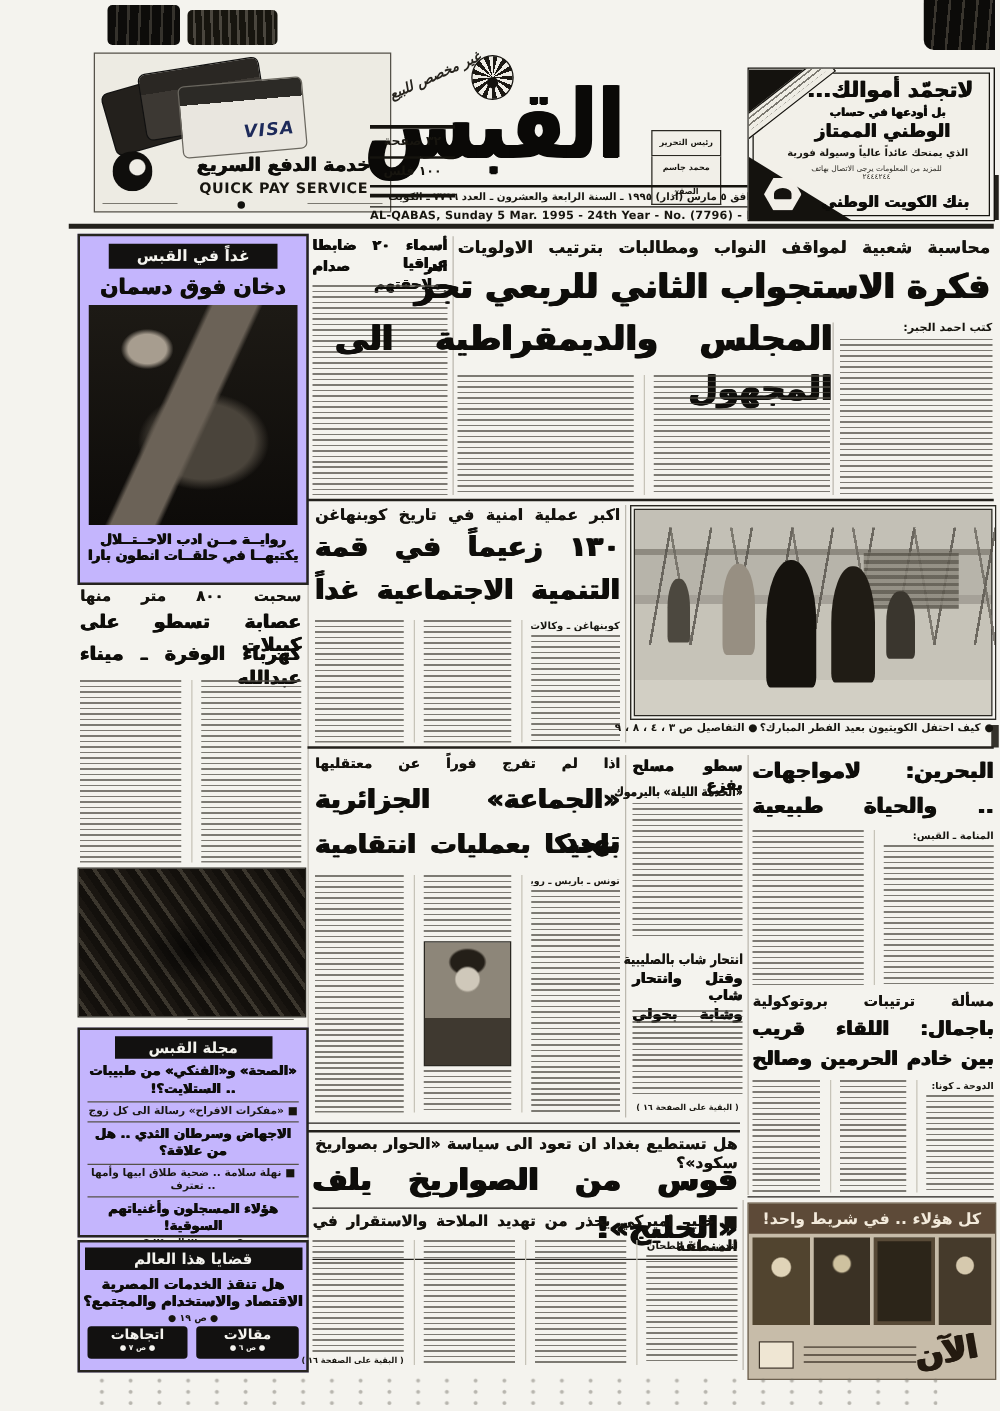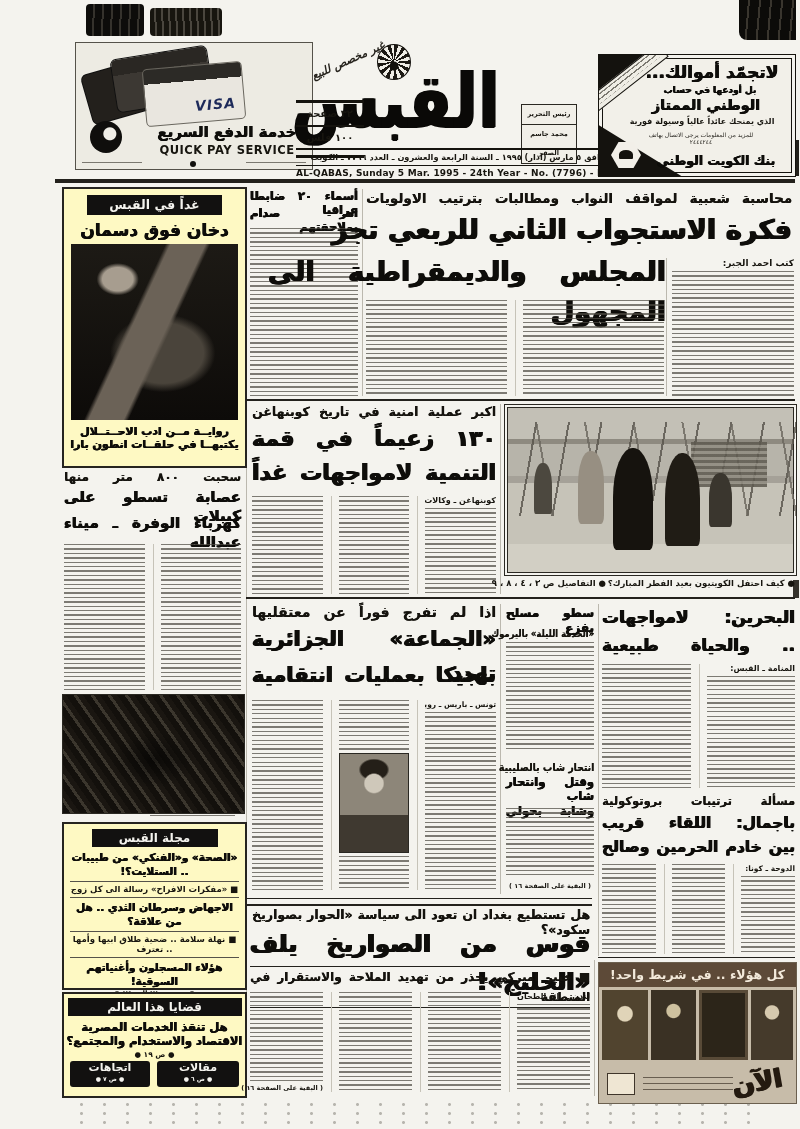--- a/index.html
+++ b/index.html
@@ -16,21 +16,21 @@
   .greekfill{position:absolute;background:repeating-linear-gradient(to bottom,#4e4b43 0 1.3px,transparent 1.3px 4.4px);opacity:.72;}
   .cols{display:flex;gap:8px;}
   .cols .col{flex:1;min-width:0;display:flex;flex-direction:column;
              border-left:1px solid #c6c3b8;padding-left:7px;}
   .cols .col:last-child{border-left:none;padding-left:0;}
   .col .greek{flex:1;}
   .byline{font-size:8px;font-weight:bold;margin-bottom:3px;white-space:nowrap;overflow:hidden;}
   .bar{background:#121110;color:#f4f3ee;font-weight:bold;text-align:center;}
   .vrule{position:absolute;width:1px;background:#bbb8ae;}
   .hrule{position:absolute;background:#23211c;}
-  .boxed{border:2px solid #26241f;background:#fef9c3;}
+  .boxed{border:2px solid #26241f;background:#c4b5fd;}
   .fit{display:inline-block;transform:scaleX(.85);transform-origin:right center;white-space:nowrap;}
   .nowrap{white-space:nowrap;}
 </style>
 </head>
 <body>
 
 <div class="page" dir="rtl">
 
   <div class="abs" style="left:86px;top:4px;width:58px;height:32px;border-radius:4px;background:repeating-linear-gradient(92deg,#0d0c0a 0 7px,#35322c 7px 9px);"></div>
   <div class="abs" style="left:150px;top:8px;width:72px;height:28px;border-radius:4px;background:repeating-linear-gradient(88deg,#17150f 0 5px,#4a463e 5px 7px);"></div>
@@ -176,21 +176,21 @@
   </div>
   <div class="vrule" style="left:666px;top:258px;height:138px;"></div>
   <div class="abs" style="left:672px;top:258px;width:122px;height:138px;display:flex;flex-direction:column;">
     <div class="byline" style="font-size:9px;">كتب احمد الجبر:</div>
     <div class="greek" style="flex:1;"></div>
   </div>
   <div class="hrule" style="left:246px;top:399px;width:549px;height:2px;"></div>
 
   <div class="abs kick" style="left:252px;top:404px;width:244px;font-size:12.5px;">اكبر عملية امنية في تاريخ كوبنهاغن</div>
   <div class="abs h" style="left:252px;top:422px;width:244px;font-size:22px;line-height:33px;text-shadow:.7px 0 currentColor,-.7px 0 currentColor;">١٣٠ زعيماً في قمة</div>
-  <div class="abs h" style="left:252px;top:456px;width:244px;font-size:22px;line-height:33px;text-shadow:.7px 0 currentColor,-.7px 0 currentColor;">التنمية لامواجهات غداً</div>
+  <div class="abs h" style="left:252px;top:456px;width:244px;font-size:22px;line-height:33px;text-shadow:.7px 0 currentColor,-.7px 0 currentColor;">التنمية الاجتماعية غداً</div>
   <div class="abs cols" style="left:252px;top:496px;width:244px;height:98px;">
     <div class="col">
         <div class="byline">كوبنهاغن ـ وكالات:</div>
         <div class="greek"></div>
       </div>
     <div class="col">
         <div class="greek"></div>
       </div>
     <div class="col">
         <div class="greek"></div>
@@ -205,21 +205,21 @@
     <div style="position:absolute;left:25%;top:27%;width:9%;height:43%;background:#98918400;background:#978f82;border-radius:45% 45% 12% 12%;"></div>
     <div style="position:absolute;left:37%;top:25%;width:14%;height:60%;background:#16130e;border-radius:48% 48% 8% 8%;"></div>
     <div style="position:absolute;left:55%;top:28%;width:12%;height:55%;background:#201c15;border-radius:48% 48% 8% 8%;"></div>
     <div style="position:absolute;left:10%;top:34%;width:6%;height:30%;background:#4c483f;border-radius:45% 45% 10% 10%;"></div>
     <div style="position:absolute;left:70%;top:40%;width:8%;height:32%;background:#3a362e;border-radius:45% 45% 10% 10%;"></div>
   </div>
   <div class="abs nowrap" style="left:618px;top:578px;width:177px;font-size:8.5px;font-weight:bold;text-align:left;">● كيف احتفل الكويتيون بعيد الفطر المبارك؟</div>
   <div class="abs nowrap" style="left:506px;top:578px;width:100px;font-size:8.5px;font-weight:bold;">● التفاصيل ص ٣ ، ٤ ، ٨ ، ٩</div>
   <div class="hrule" style="left:246px;top:597px;width:549px;height:2px;"></div>
 
-  <div class="abs kick" style="left:252px;top:604px;width:244px;font-size:14px;">اذا لم تفرج فوراً عن معتقليها</div>
+  <div class="abs kick" style="left:252px;top:604px;width:244px;font-size:11px;">اذا لم تفرج فوراً عن معتقليها</div>
   <div class="abs h" style="left:252px;top:622px;width:244px;font-size:21px;line-height:34px;text-shadow:.7px 0 currentColor,-.7px 0 currentColor;">«الجماعة» الجزائرية تهدد</div>
   <div class="abs h" style="left:252px;top:658px;width:244px;font-size:21px;line-height:34px;text-shadow:.7px 0 currentColor,-.7px 0 currentColor;">بلجيكا بعمليات انتقامية</div>
   <div class="abs cols" style="left:252px;top:700px;width:244px;height:190px;">
     <div class="col">
         <div class="byline" style="font-size:7.5px;">تونس ـ باريس ـ رويتر ـ ق ب:</div>
         <div class="greek"></div>
       </div>
     <div class="col">
       <div class="greek" style="flex:0 0 50px;"></div>
       <div style="flex:0 0 98px;margin:3px 0;border:1px solid #2a2822;

